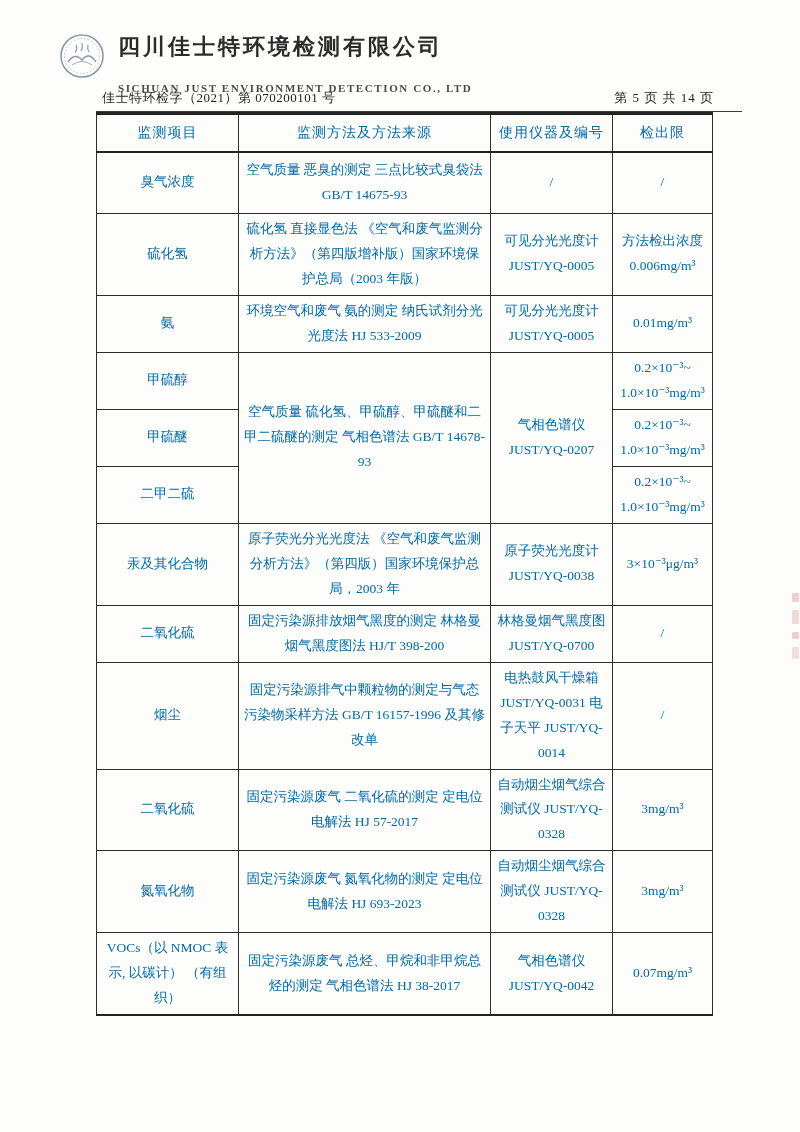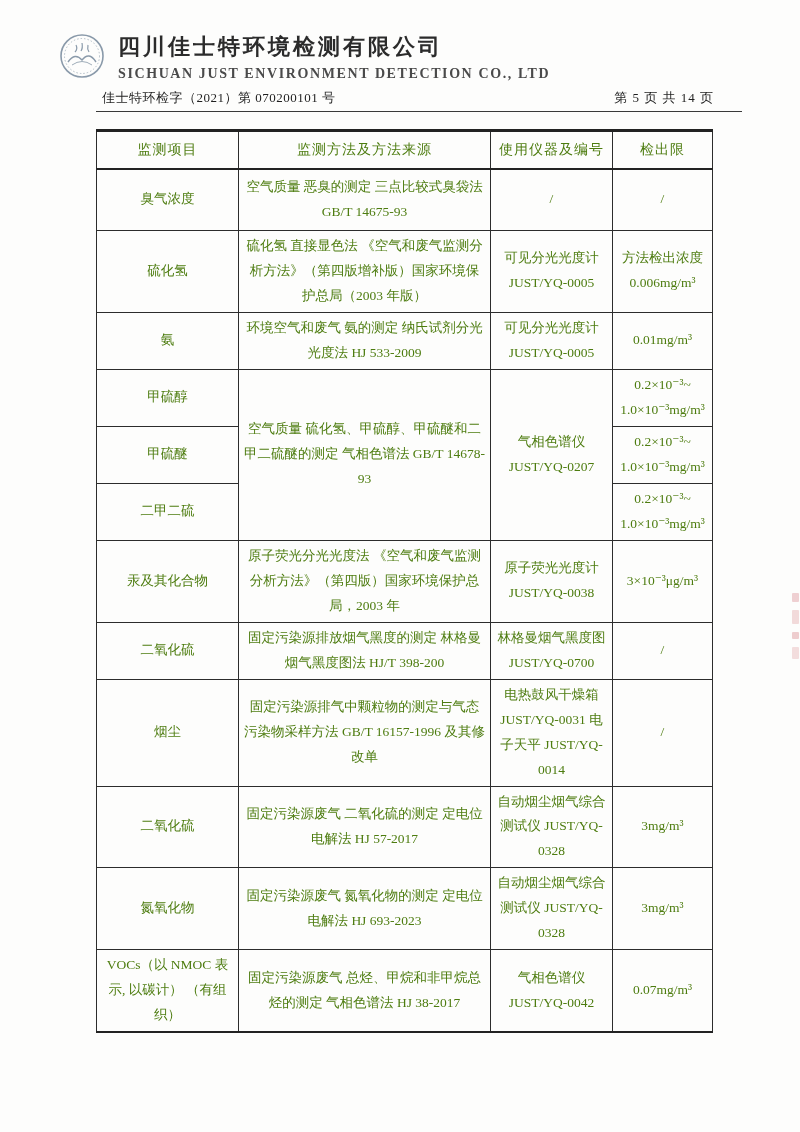--- a/index.html
+++ b/index.html
@@ -15,38 +15,38 @@
 
   
   .letterhead { position: absolute; left: 58px; top: 30px; display: flex; align-items: flex-start; }
   .logo { width: 48px; height: 48px; margin-right: 12px; margin-top: 2px; }
   .company-block { padding-top: 2px; }
   .company-cn {
     font-size: 22px; font-weight: bold; letter-spacing: 3px;
     color: #2b2b2b;
   }
   .company-en {
-    font-size: 14px; font-weight: bold; letter-spacing: 1.6px;
-    color: #4a4a4a; margin-top: 4px;
+    font-size: 11px; font-weight: bold; letter-spacing: 1.6px;
+    color: #4a4a4a; margin-top: 20px;
   }
 
   .doc-line {
     position: absolute; left: 96px; top: 88px; width: 646px; height: 24px;
     border-bottom: 1.5px solid #3a3a3a;
     display: flex; justify-content: space-between; align-items: flex-end;
     padding-bottom: 4px;
   }
   .doc-number { font-size: 13px; letter-spacing: 0.5px; padding-left: 6px; }
   .page-info  { font-size: 13px; letter-spacing: 1px; padding-right: 28px; }
 
   
   table.report {
-    position: absolute; left: 96px; top: 129px; width: 616px;
+    position: absolute; left: 96px; top: 112px; width: 616px;
     border-collapse: collapse; table-layout: fixed;
-    font-size: 13.5px; color: #4d7c0f;
+    font-size: 13.5px; color: #0369a1;
   }
   table.report td, table.report th {
     border: 1px solid #2c2c2c;
     text-align: center; vertical-align: middle;
     padding: 3px 5px; line-height: 1.85;
     font-weight: normal;
   }
   table.report { border-top: 3px solid #222; border-bottom: 2.5px solid #222; }
   table.report thead th { border-bottom: 2px solid #222; font-size: 14px; letter-spacing: 1px; }
   table.report tr { overflow: hidden; }

